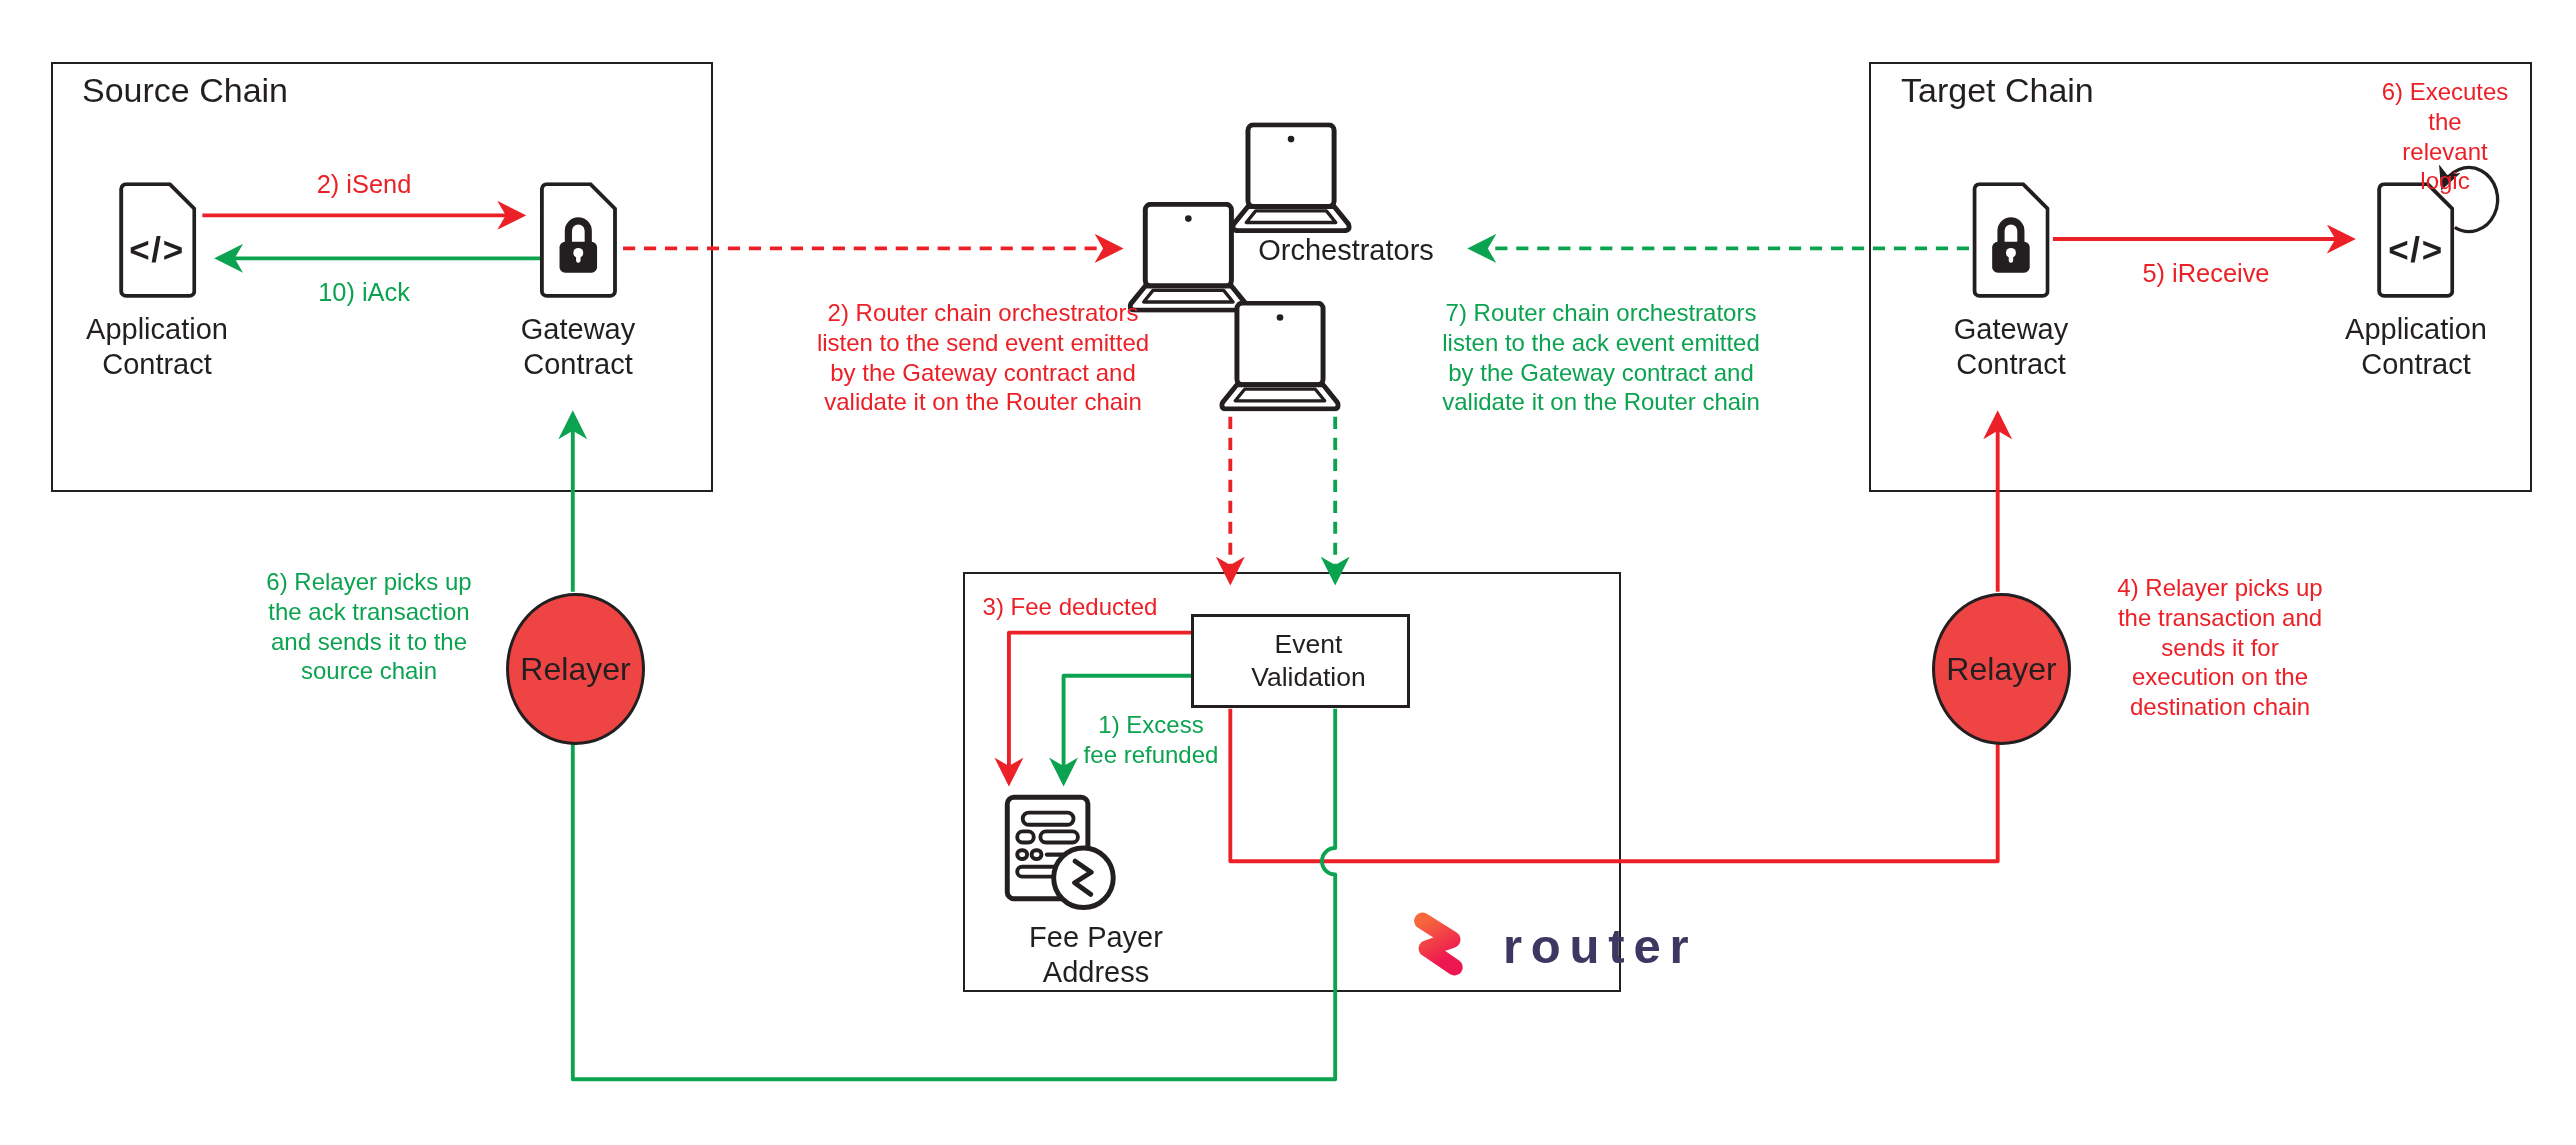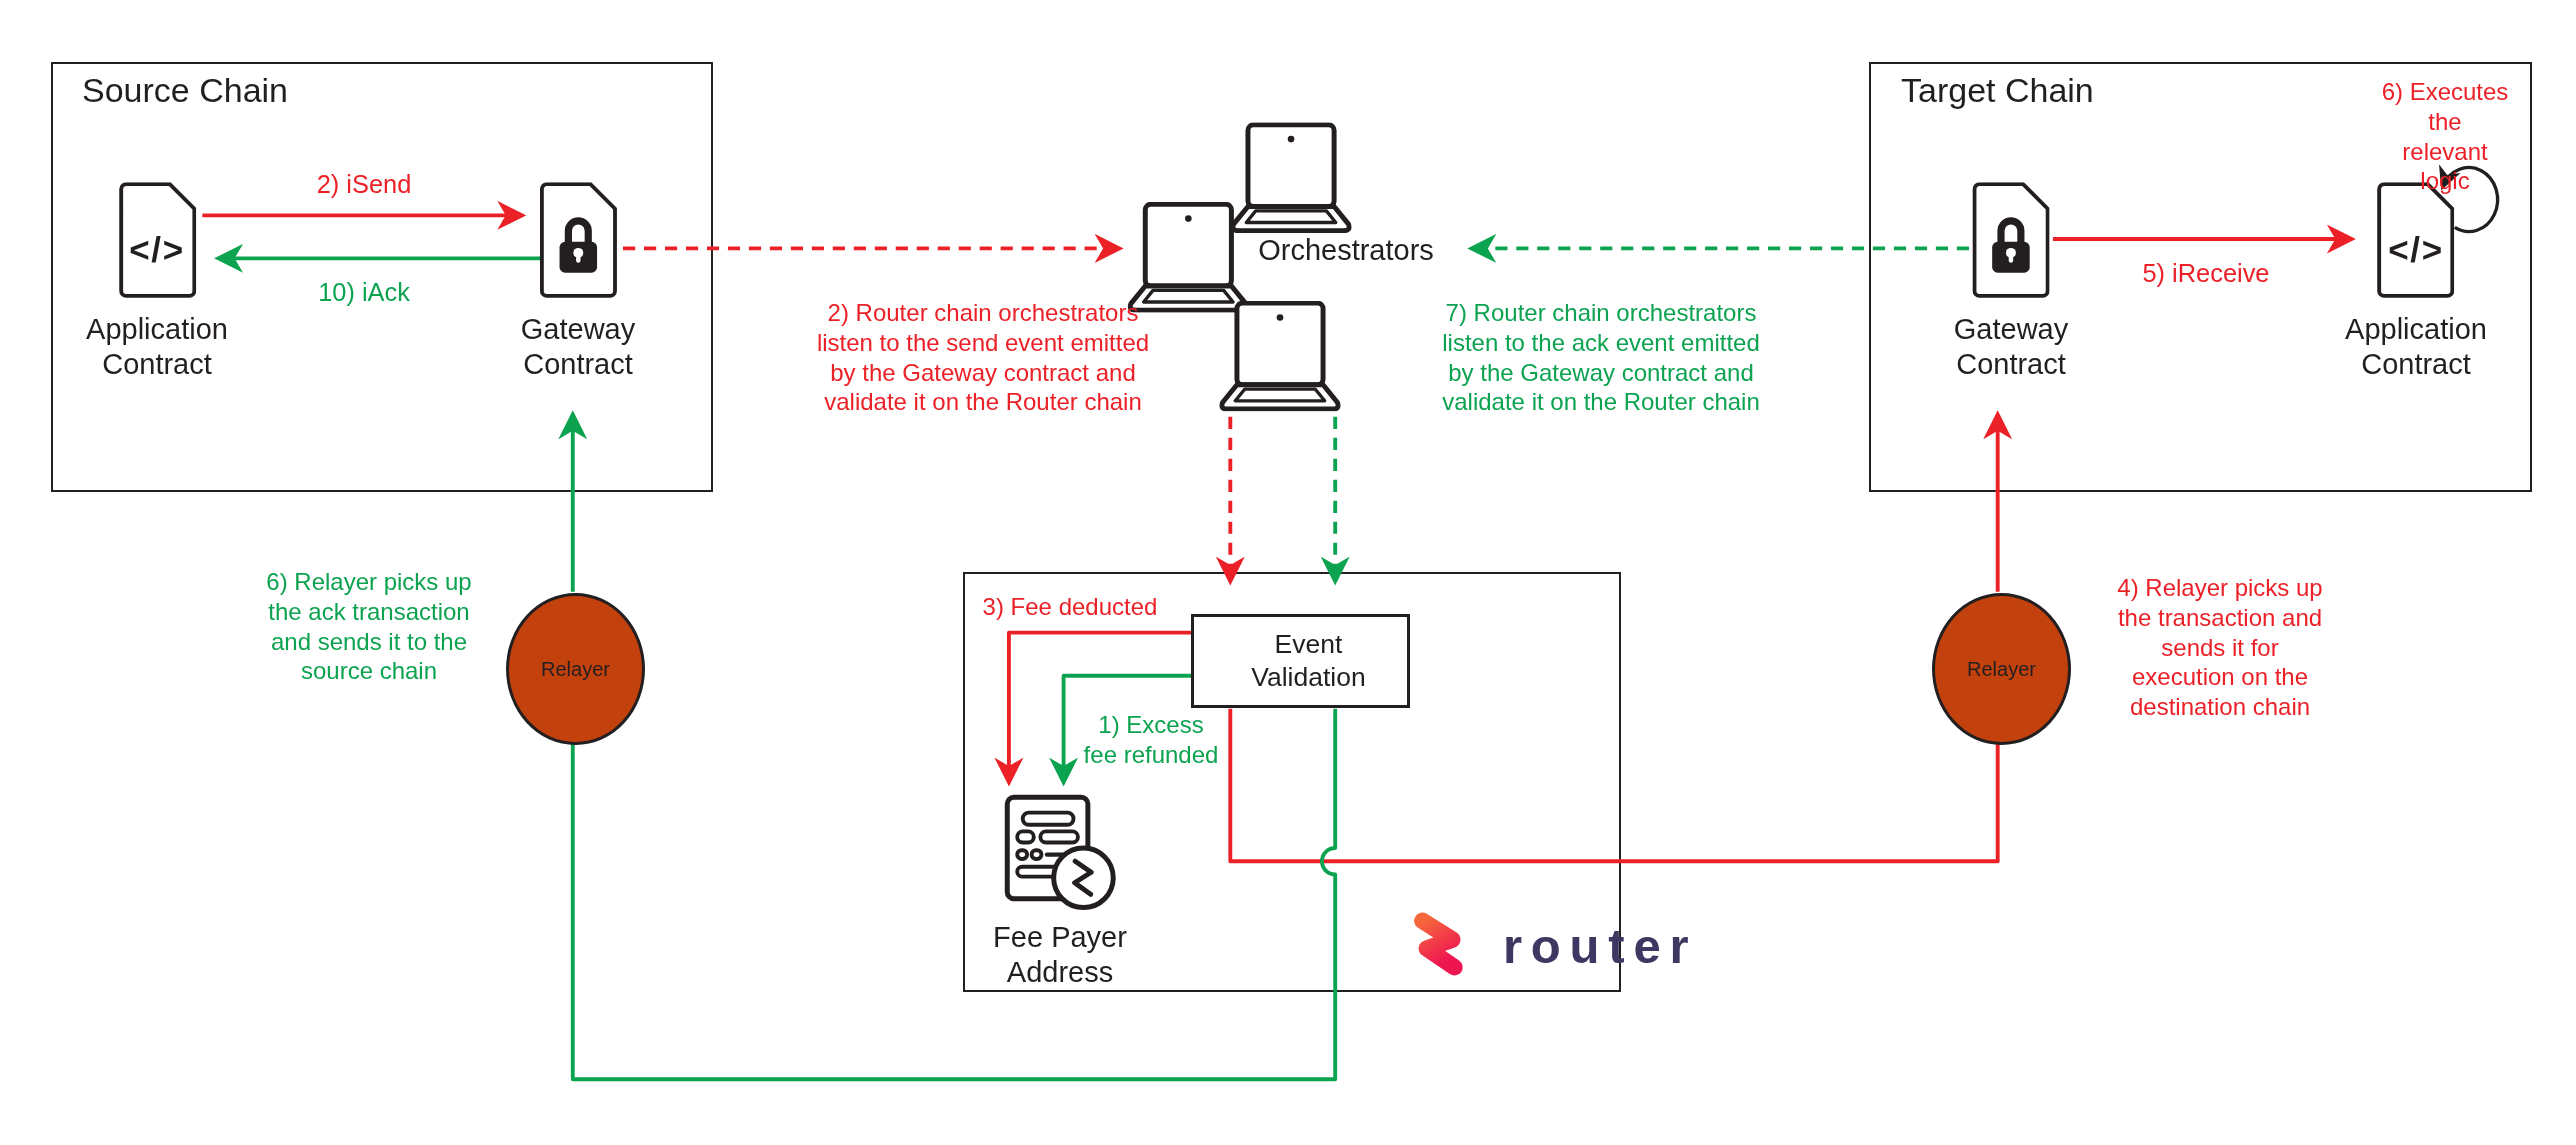--- a/index.html
+++ b/index.html
@@ -17,22 +17,22 @@
   .title{font-size:34px;z-index:4;color:var(--black);}
   .label{font-size:29px;color:var(--black);}
   .small{font-size:24px;line-height:1.24;}
   .red-t{color:var(--red);} .green-t{color:var(--green);}
   .arrow-label{font-size:25.4px;}
   .ev-box{position:absolute;left:1191px;top:614px;width:197px;height:88px;
           border:3.3px solid var(--black);background:#fff;z-index:3;
           display:flex;align-items:center;justify-content:center;padding-left:16px;}
   .ev-box .txt2{font-size:26.5px;line-height:1.25;white-space:pre-line;text-align:center;}
   .relayer{position:absolute;width:133px;height:146px;border:3.3px solid var(--black);
-           border-radius:50%;background:#c2410c;z-index:3;
-           display:flex;align-items:center;justify-content:center;font-size:20px;}
+           border-radius:50%;background:#ef4444;z-index:3;
+           display:flex;align-items:center;justify-content:center;font-size:32px;}
   .codeglyph{position:absolute;z-index:4;transform:translate(-50%,-50%);
              font-size:35px;font-weight:700;letter-spacing:1.7px;color:var(--black);}
   .wordmark{position:absolute;z-index:4;font-size:49px;font-weight:700;
             letter-spacing:8.8px;color:var(--navy);margin-left:28px;}
   
   .ln{fill:none;stroke-linejoin:round;}
   .red-l{stroke:var(--red);}  .green-l{stroke:var(--green);} .black-l{stroke:var(--black);}
   .w7{stroke-width:7px;} .w6{stroke-width:6px;}
   .dash{stroke-dasharray:22 16;}
   .mk-red{fill:var(--red);stroke:none;} .mk-green{fill:var(--green);stroke:none;}
@@ -186,17 +186,17 @@
 source chain</div>
 <div class="txt small red-t" style="left:2220px;top:647px;">4) Relayer picks up
 the transaction and
 sends it for
 execution on the
 destination chain</div>
 <div class="txt small red-t" style="left:1070px;top:607px;">3) Fee deducted</div>
 <div class="txt small green-t" style="left:1151px;top:740px;">1) Excess
 fee refunded</div>
 
-<div class="txt label" style="left:1060px;top:955px;">Fee Payer
+<div class="txt label" style="left:1096px;top:955px;">Fee Payer
 Address</div>
 
 <div class="wordmark" style="left:1475px;top:918px;">router</div>
 
 
 </body></html>

